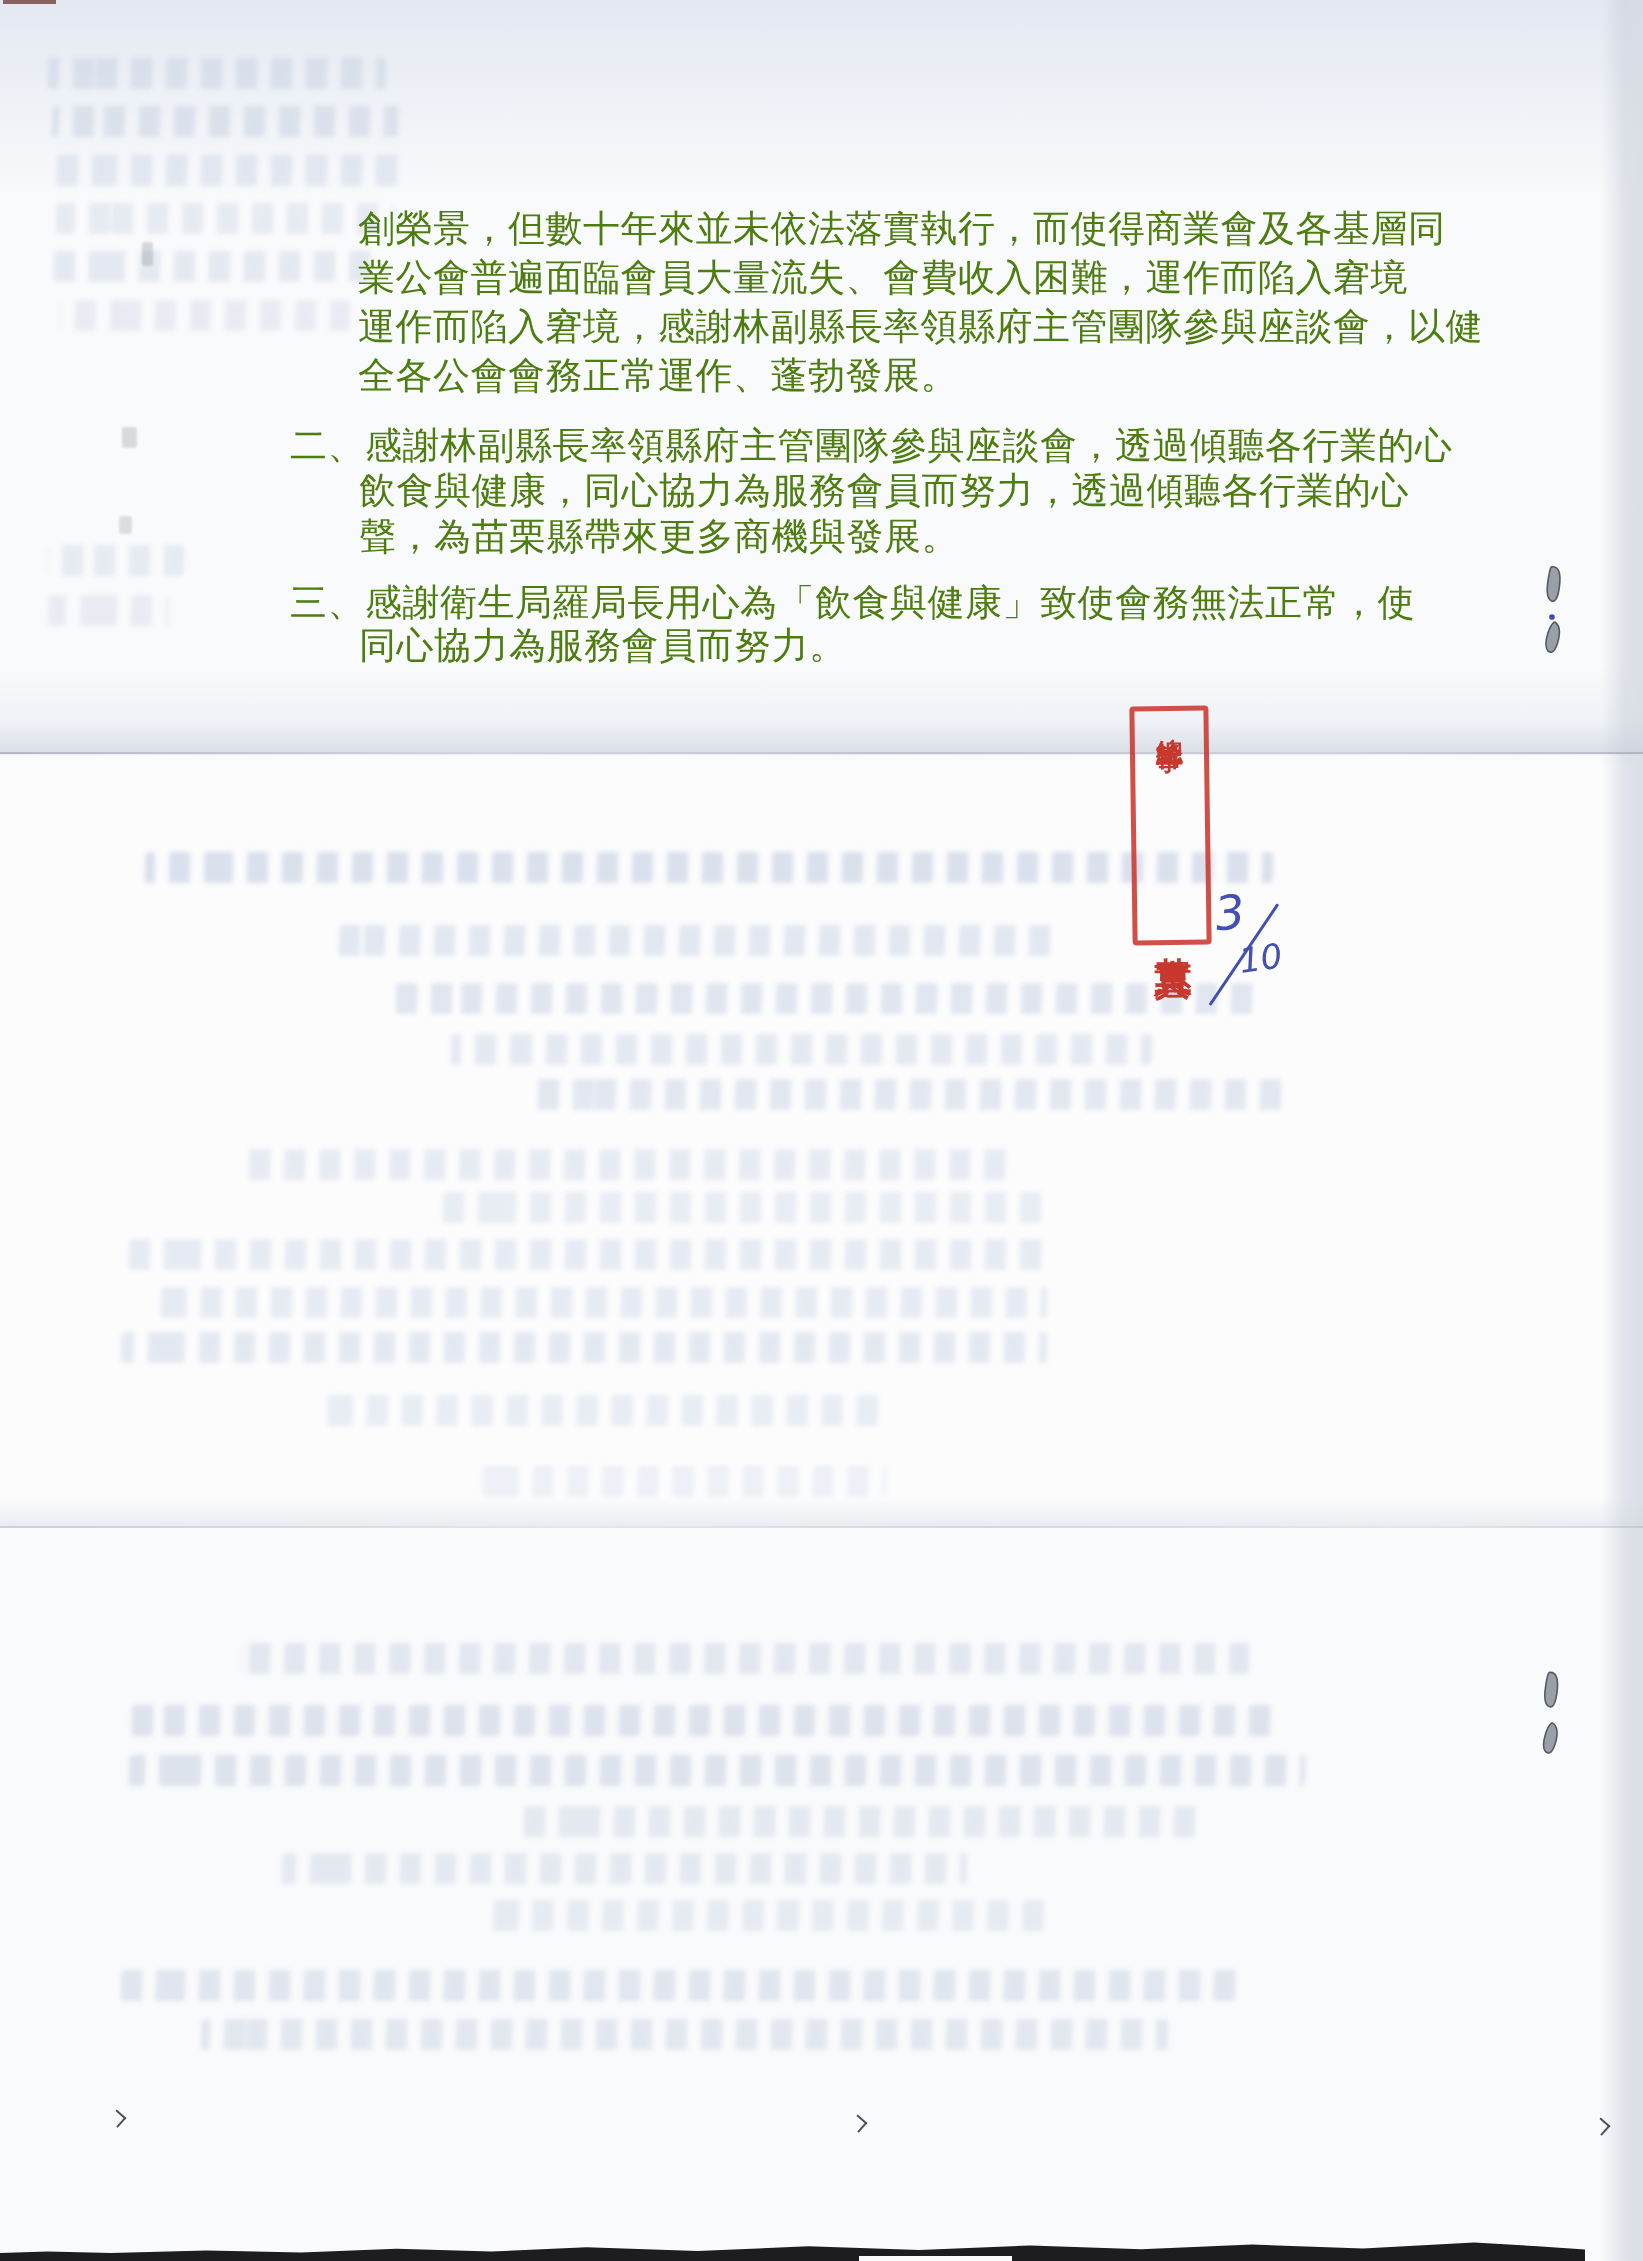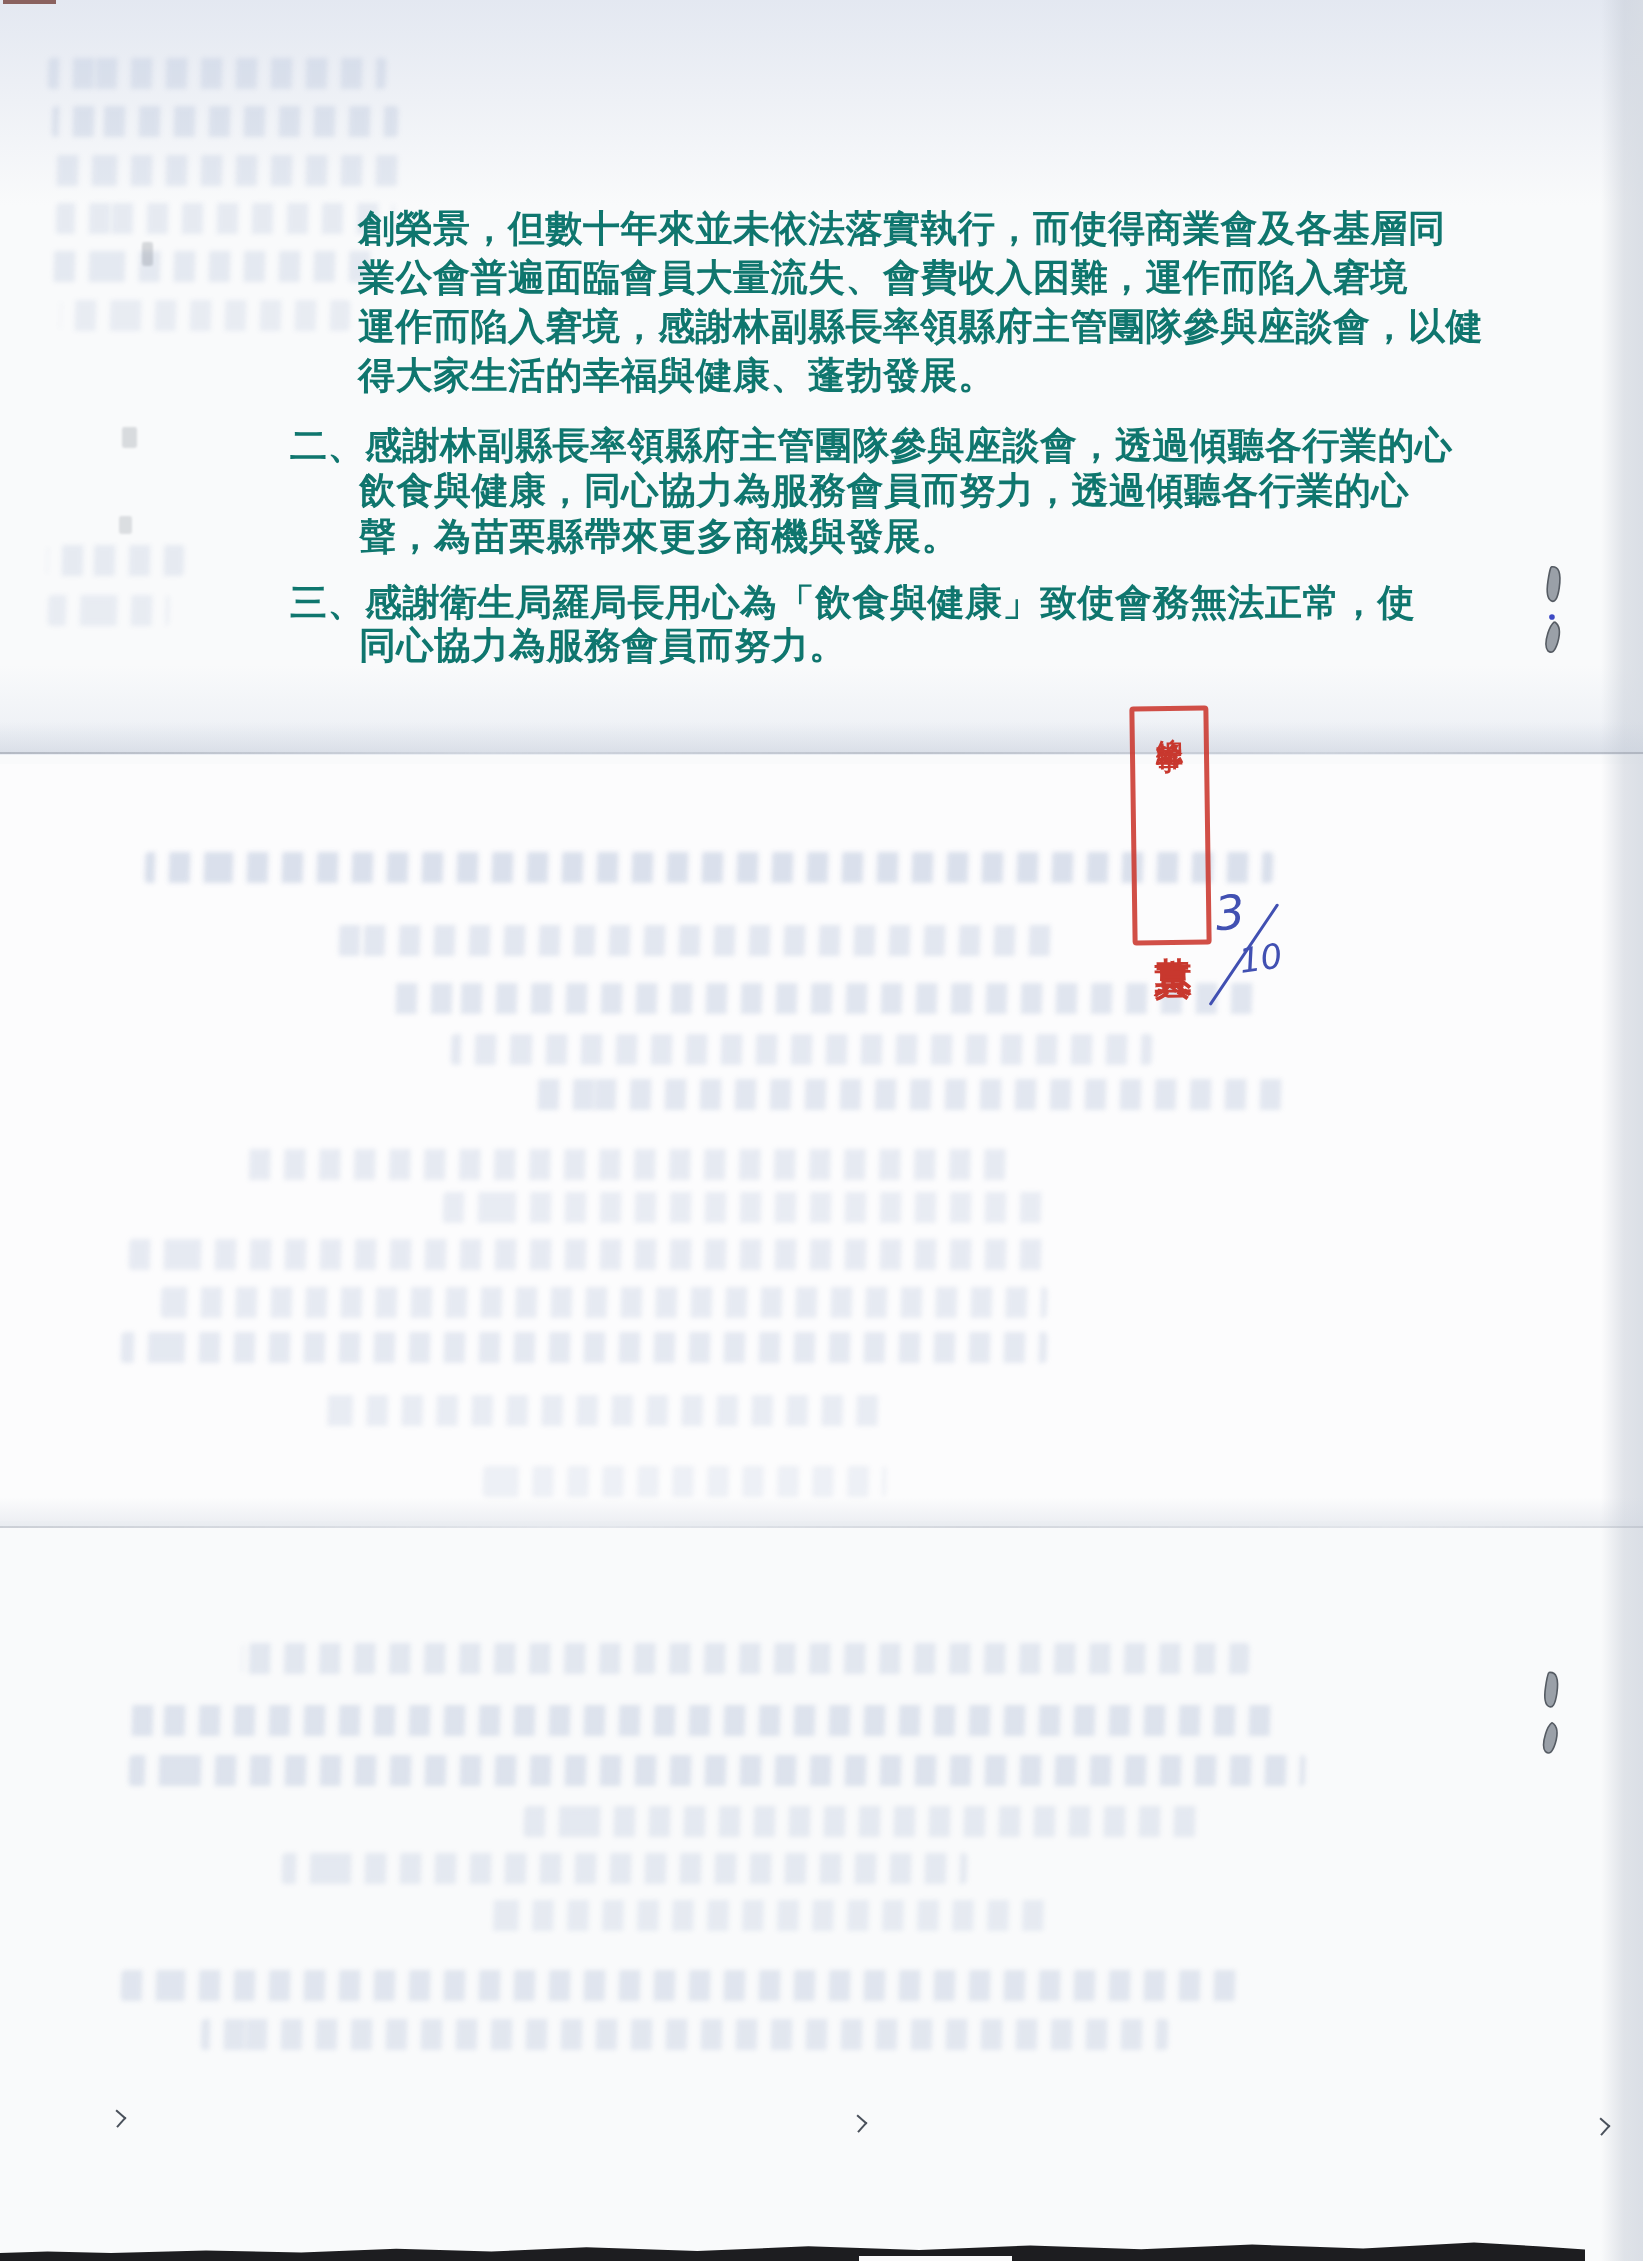--- a/index.html
+++ b/index.html
@@ -31,21 +31,21 @@
     background:linear-gradient(90deg, rgba(110,116,128,.55), rgba(110,116,128,.1) 35%, rgba(110,116,128,.4) 60%, rgba(110,116,128,.12) 85%, rgba(110,116,128,.4));}
 
   
   .smudge{background:#5a626e;filter:blur(1.2px);border-radius:2.4px;}
 
   
   .ghost{height:31px;border-radius:4px;filter:blur(2.4px);transform:skewX(-1.5deg);
     background:repeating-linear-gradient(90deg, rgba(118,142,186,.32) 0 21px, rgba(118,142,186,0) 21px 35px);}
 
   
-  .ln{white-space:nowrap;font-size:37px;line-height:1.15;letter-spacing:0.5px;color:#0f766e;font-weight:bold;}
+  .ln{white-space:nowrap;font-size:37px;line-height:1.15;letter-spacing:0.5px;color:#4d7c0f;}
   .l1{left:358px;top:208px;} .l2{left:358px;top:257px;} .l3{left:358px;top:306px;}
   .l4{left:358px;top:355px;} .l5{left:290px;top:425px;} .l6{left:359px;top:470px;}
   .l7{left:359px;top:516px;} .l8{left:290px;top:582px;} .l9{left:359px;top:625px;}
 
   
   .stamp{left:1131px;top:706px;width:69px;height:218px;border:5.6px solid rgba(203,55,45,.88);
     border-radius:4px;display:flex;flex-direction:column;align-items:center;
     justify-content:space-between;padding:5.6px 0;color:#c8382e;transform:rotate(-0.8deg);
     box-sizing:content-box;}
   .stamp-title{writing-mode:vertical-rl;text-orientation:upright;font-size:26.6px;
@@ -119,21 +119,21 @@
 <div class="abs crease-shade2"></div>
 <div class="abs crease2"></div>
 
 <div class="abs smudge" style="left:142px;top:242px;width:11.3px;height:24px;opacity:.22;"></div>
 <div class="abs smudge" style="left:122px;top:427px;width:14.5px;height:21px;opacity:.2;"></div>
 <div class="abs smudge" style="left:119px;top:516px;width:13px;height:17.7px;opacity:.18;"></div>
 
 <div class="abs ln l1">創榮景，但數十年來並未依法落實執行，而使得商業會及各基層同</div>
 <div class="abs ln l2">業公會普遍面臨會員大量流失、會費收入困難，運作而陷入窘境</div>
 <div class="abs ln l3">運作而陷入窘境，感謝林副縣長率領縣府主管團隊參與座談會，以健</div>
-<div class="abs ln l4">得大家生活的幸福與健康、蓬勃發展。</div>
+<div class="abs ln l4">全各公會會務正常運作、蓬勃發展。</div>
 <div class="abs ln l5">二、感謝林副縣長率領縣府主管團隊參與座談會，透過傾聽各行業的心</div>
 <div class="abs ln l6">飲食與健康，同心協力為服務會員而努力，透過傾聽各行業的心</div>
 <div class="abs ln l7">聲，為苗栗縣帶來更多商機與發展。</div>
 <div class="abs ln l8">三、感謝衛生局羅局長用心為「飲食與健康」致使會務無法正常，使</div>
 <div class="abs ln l9">同心協力為服務會員而努力。</div>
 
 <div class="abs stamp">
   <div class="stamp-title">總幹事</div>
   <div class="stamp-name">黃惠真</div>
 </div>

